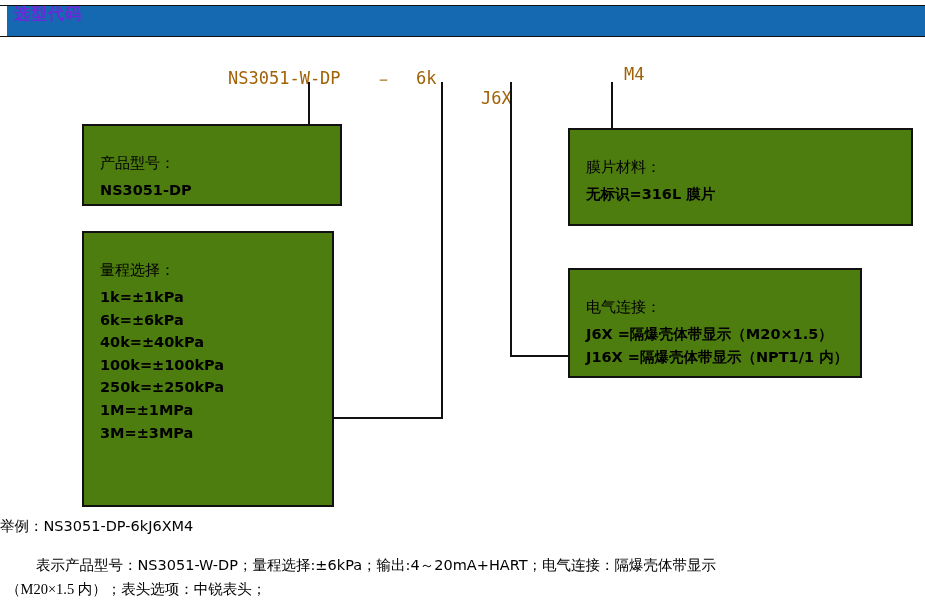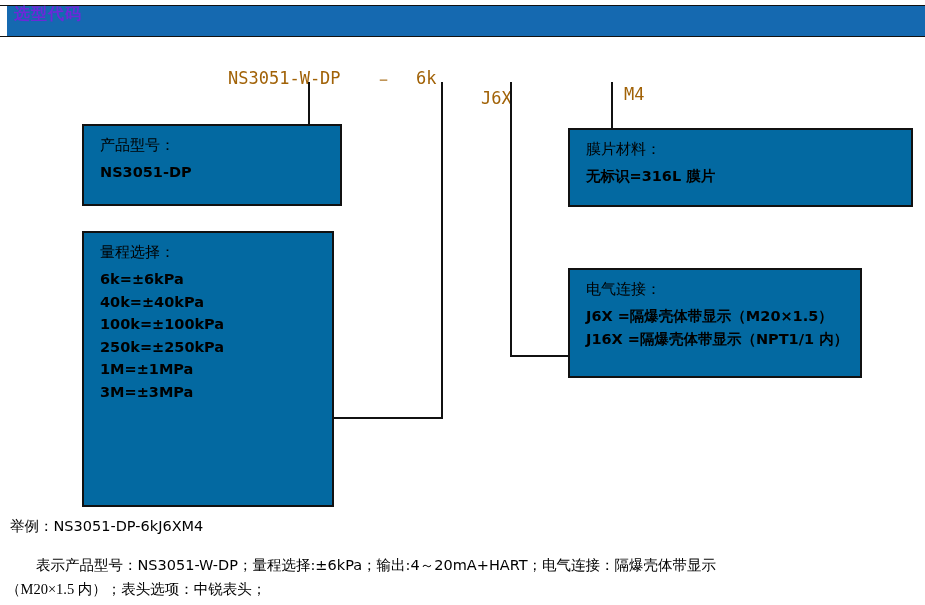--- a/index.html
+++ b/index.html
@@ -55,22 +55,22 @@
     font-size: 17px;
     color: #a16207;
     white-space: nowrap;
   }
 
   
   .spec-box {
     position: absolute;
     box-sizing: border-box;
     border: 2px solid #111111;
-    background: #0369a1;
-    padding: 10px 0 8px 16px;
+    background: #4d7c0f;
+    padding: 28px 0 8px 16px;
   }
   .spec-box .box-title {
     font-family: "DejaVu Sans", "Liberation Sans", sans-serif;
     font-size: 15px;
     color: #000000;
     margin-bottom: 6px;
     white-space: nowrap;
   }
   .spec-box .box-line {
     font-family: "DejaVu Sans", "Liberation Sans", sans-serif;
@@ -107,54 +107,55 @@
 <div id="header-bar" style="background: rgb(21, 105, 176);">
   <div class="bar-notch"></div>
 </div>
 <div id="header-title" style="color: #6d28d9; text-align: right;">选型代码</div>
 
 <div id="code-row">
     <div class="code-token" style="left: 228px; top: 68px;">NS3051-W-DP</div>
     <div class="code-token" style="left: 375px; top: 68px;">－</div>
     <div class="code-token" style="left: 416px; top: 68px;">6k</div>
     <div class="code-token" style="left: 481px; top: 68px; margin-top: 20px;">J6X</div>
-    <div class="code-token" style="left: 580px; top: 84px; padding-left: 44px;">M4</div>
+    <div class="code-token" style="left: 580px; top: 64px; padding-left: 44px;">M4</div>
   </div>
 
 <div id="boxes-layer">
     <div class="spec-box" style="left: 82px; top: 124px; width: 260px; height: 82px;">
       <div class="box-title">产品型号：</div>
       <div class="box-line">NS3051-DP</div>
     </div>
     <div class="spec-box dense" style="left: 82px; top: 231px; width: 252px; height: 276px;">
       <div class="box-title">量程选择：</div>
+      <div class="box-line">1k=±1kPa</div>
       <div class="box-line">6k=±6kPa</div>
       <div class="box-line">40k=±40kPa</div>
       <div class="box-line">100k=±100kPa</div>
       <div class="box-line">250k=±250kPa</div>
       <div class="box-line">1M=±1MPa</div>
       <div class="box-line">3M=±3MPa</div>
     </div>
-    <div class="spec-box" style="left: 568px; top: 128px; width: 345px; height: 79px;">
+    <div class="spec-box" style="left: 568px; top: 128px; width: 345px; height: 98px;">
       <div class="box-title">膜片材料：</div>
       <div class="box-line">无标识=316L 膜片</div>
     </div>
     <div class="spec-box" style="left: 568px; top: 268px; width: 294px; height: 110px;">
       <div class="box-title">电气连接：</div>
       <div class="box-line">J6X =隔爆壳体带显示（M20×1.5）</div>
       <div class="box-line">J16X =隔爆壳体带显示（NPT1/1 内）</div>
     </div>
   </div>
 
 <div id="connectors-layer">
     <div class="conn v" style="left: 308px; top: 82px; height: 42px;"></div>
     <div class="conn v" style="left: 441px; top: 82px; height: 337px;"></div>
     <div class="conn h" style="left: 334px; top: 417px; width: 109px;"></div>
     <div class="conn v" style="left: 510px; top: 82px; height: 275px;"></div>
     <div class="conn h" style="left: 510px; top: 355px; width: 60px;"></div>
     <div class="conn v" style="left: 611px; top: 82px; height: 48px;"></div>
   </div>
 
 <div id="footer-layer">
-    <div class="footer-line" style="left: 10px; top: 517px;">举例：NS3051-DP-6kJ6XM4</div>
+    <div class="footer-line" style="left: 0; top: 517px;">举例：NS3051-DP-6kJ6XM4</div>
     <div class="footer-line" style="left: 36px; top: 556px; text-align: center;">表示产品型号：NS3051-W-DP；量程选择:±6kPa；输出:4～20mA+HART；电气连接：隔爆壳体带显示</div>
     <div class="footer-line" style="left: 6px; top: 580px; font-family: Liberation Serif, serif;">（M20×1.5 内）；表头选项：中锐表头；</div>
   </div>
 
 </body></html>

